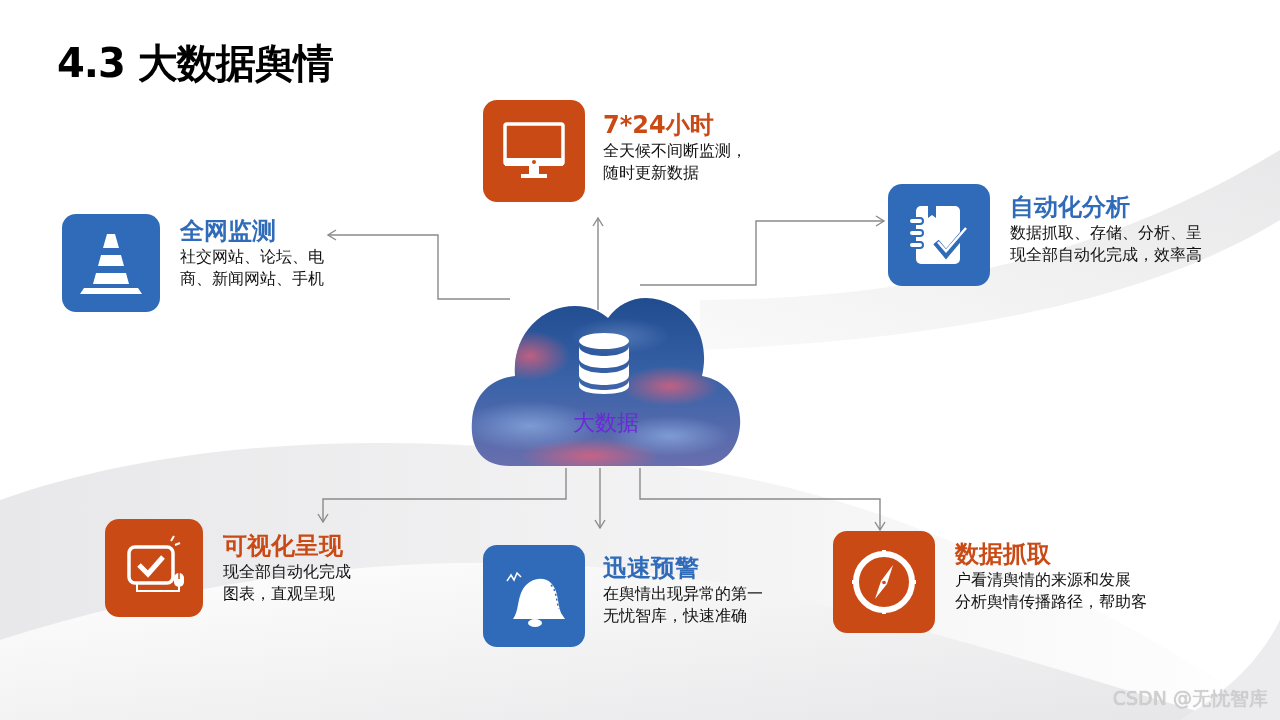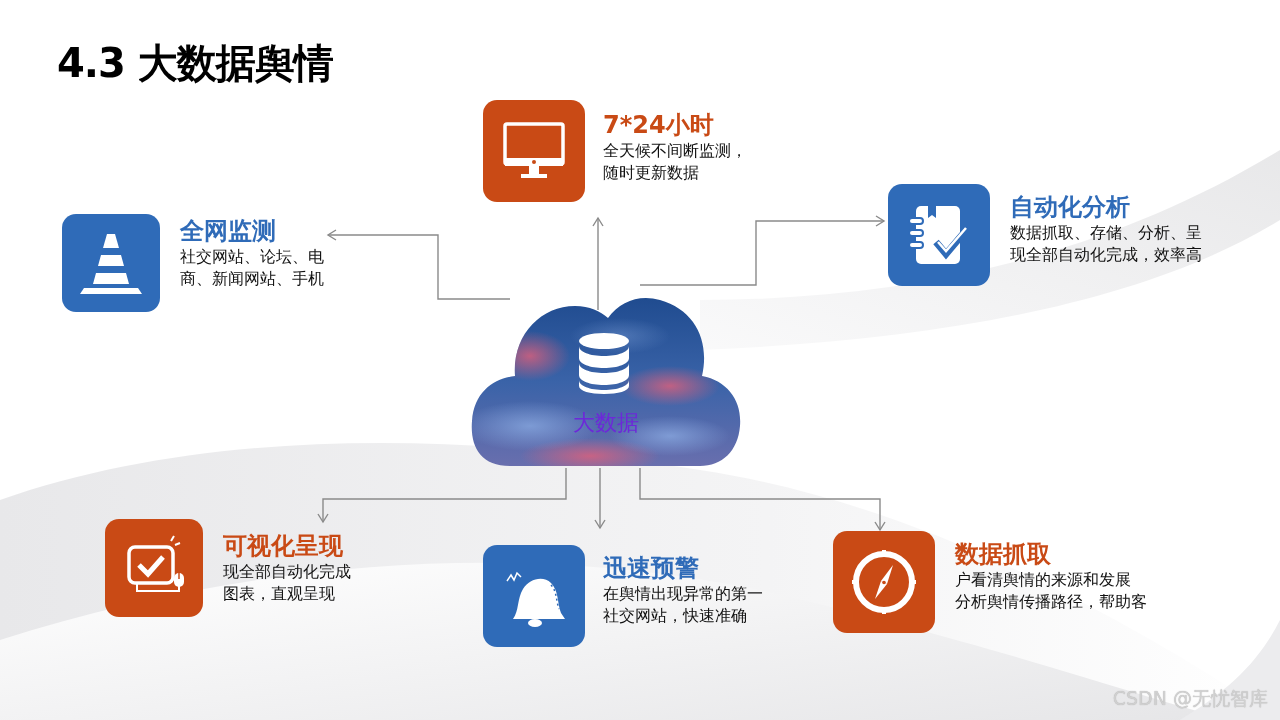--- a/index.html
+++ b/index.html
@@ -210,21 +210,21 @@
     <svg viewBox="0 0 70 70">
       <path d="M14 58 C20 50 18 38 24 28 C30 18 44 14 52 22 C60 30 58 42 62 52 L66 58 Z" fill="#fff"></path>
       <path d="M52 24 C58 30 57 40 60 48" fill="none" stroke="#2f6bb8" stroke-width="1.5" stroke-dasharray="2 3"></path>
       <ellipse cx="36" cy="62" rx="7" ry="4" fill="#fff"></ellipse>
       <path d="M8 20 L12 14 L15 19 L18 12 L22 16" fill="none" stroke="#fff" stroke-width="1.5"></path>
     </svg>
   </div>
   <div class="txt" style="left:120px;top:8px;">
     <div class="head blue-t">迅速预警</div>
     <div class="desc">在舆情出现异常的第一</div>
-    <div class="desc">社交网站，快速准确</div>
+    <div class="desc">无忧智库，快速准确</div>
   </div>
 </div>
 
 <div class="node" style="left:833px;top:531px;">
   <div class="icon-box orange" style="width:102px;height:102px;">
     <svg viewBox="0 0 70 70">
       <circle cx="35" cy="35" r="28" fill="none" stroke="#fff" stroke-width="6"></circle>
       <rect x="33" y="3" width="4" height="6" fill="#fff"></rect>
       <rect x="33" y="61" width="4" height="6" fill="#fff"></rect>
       <rect x="3" y="33" width="6" height="4" fill="#fff"></rect>

